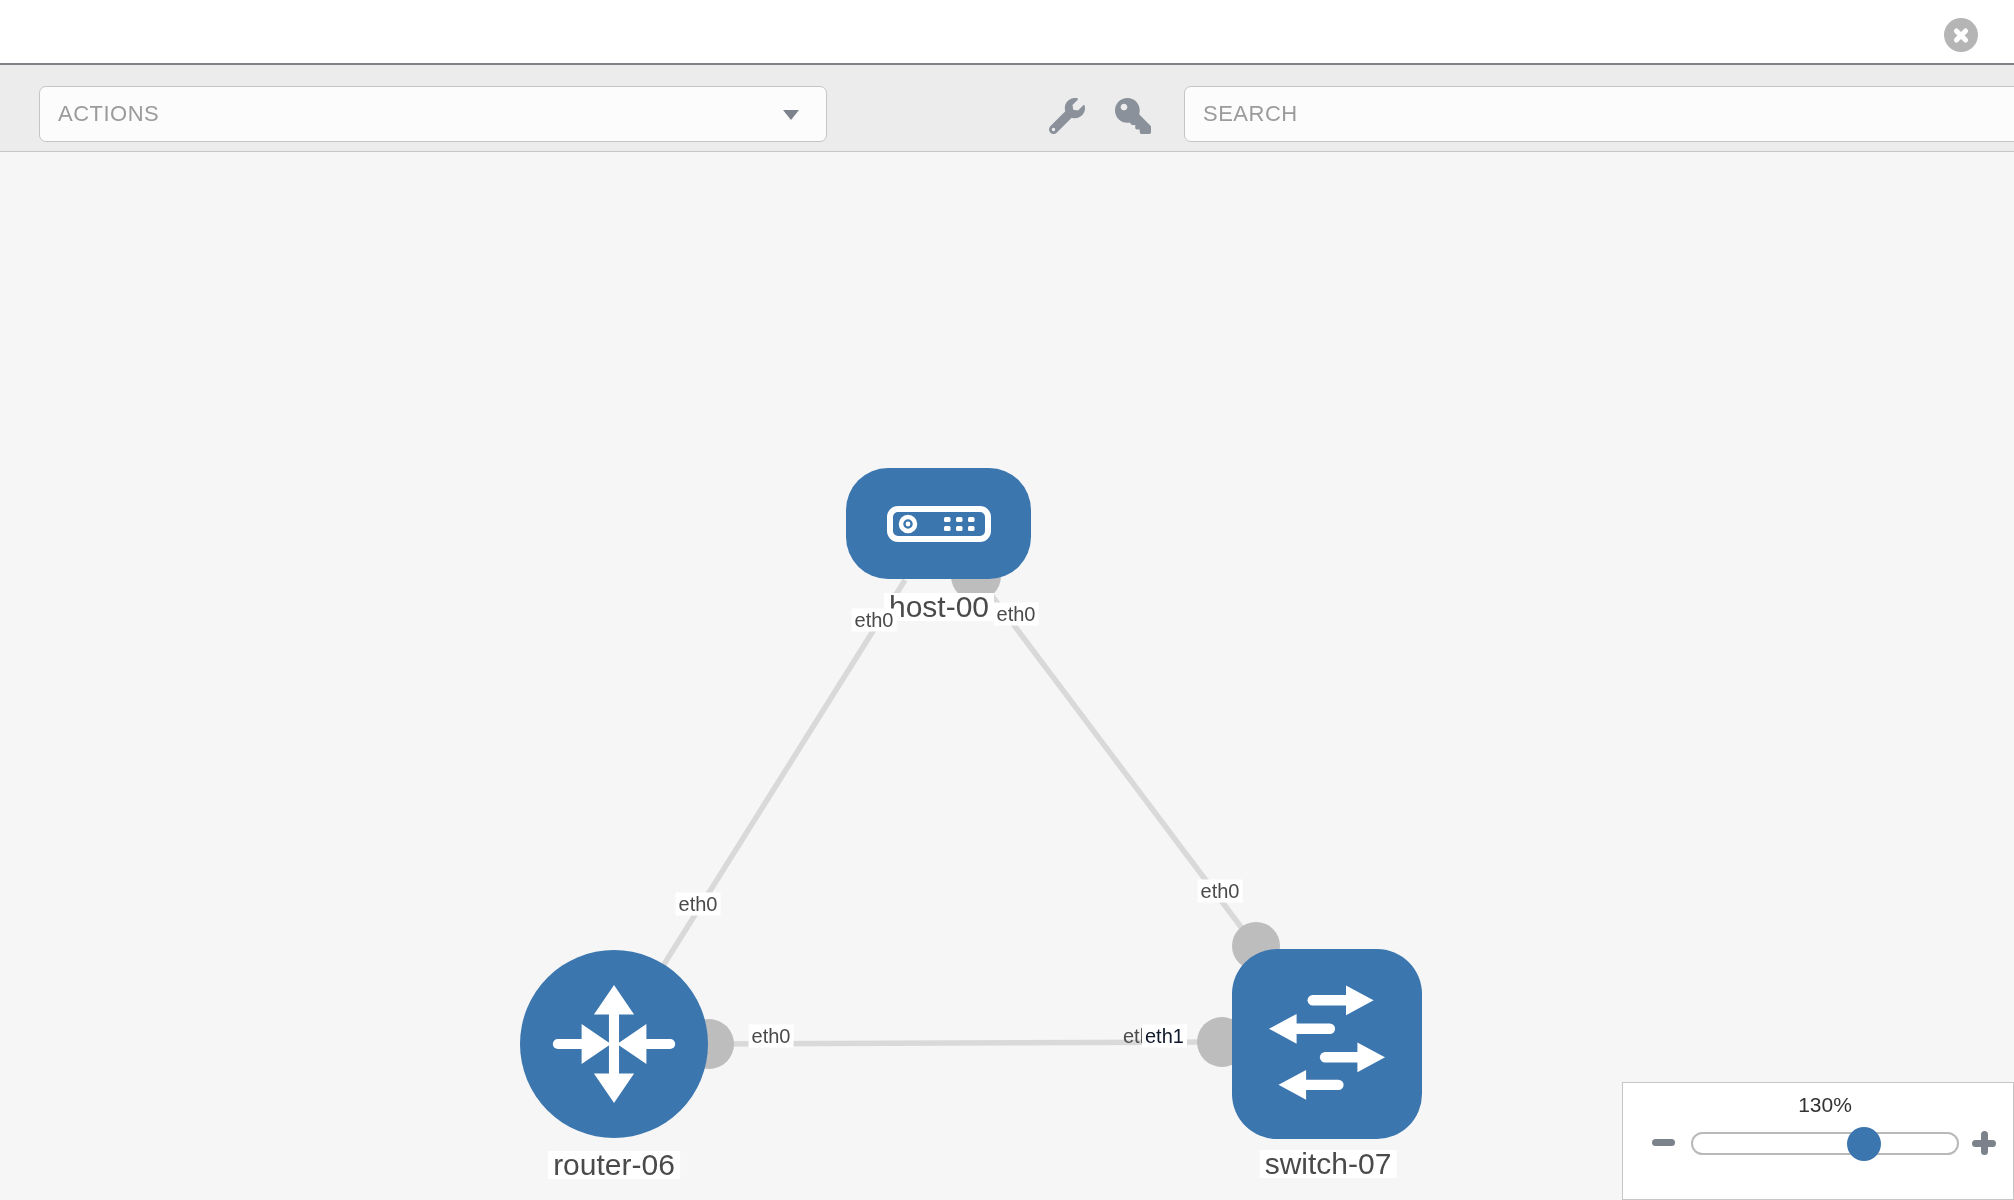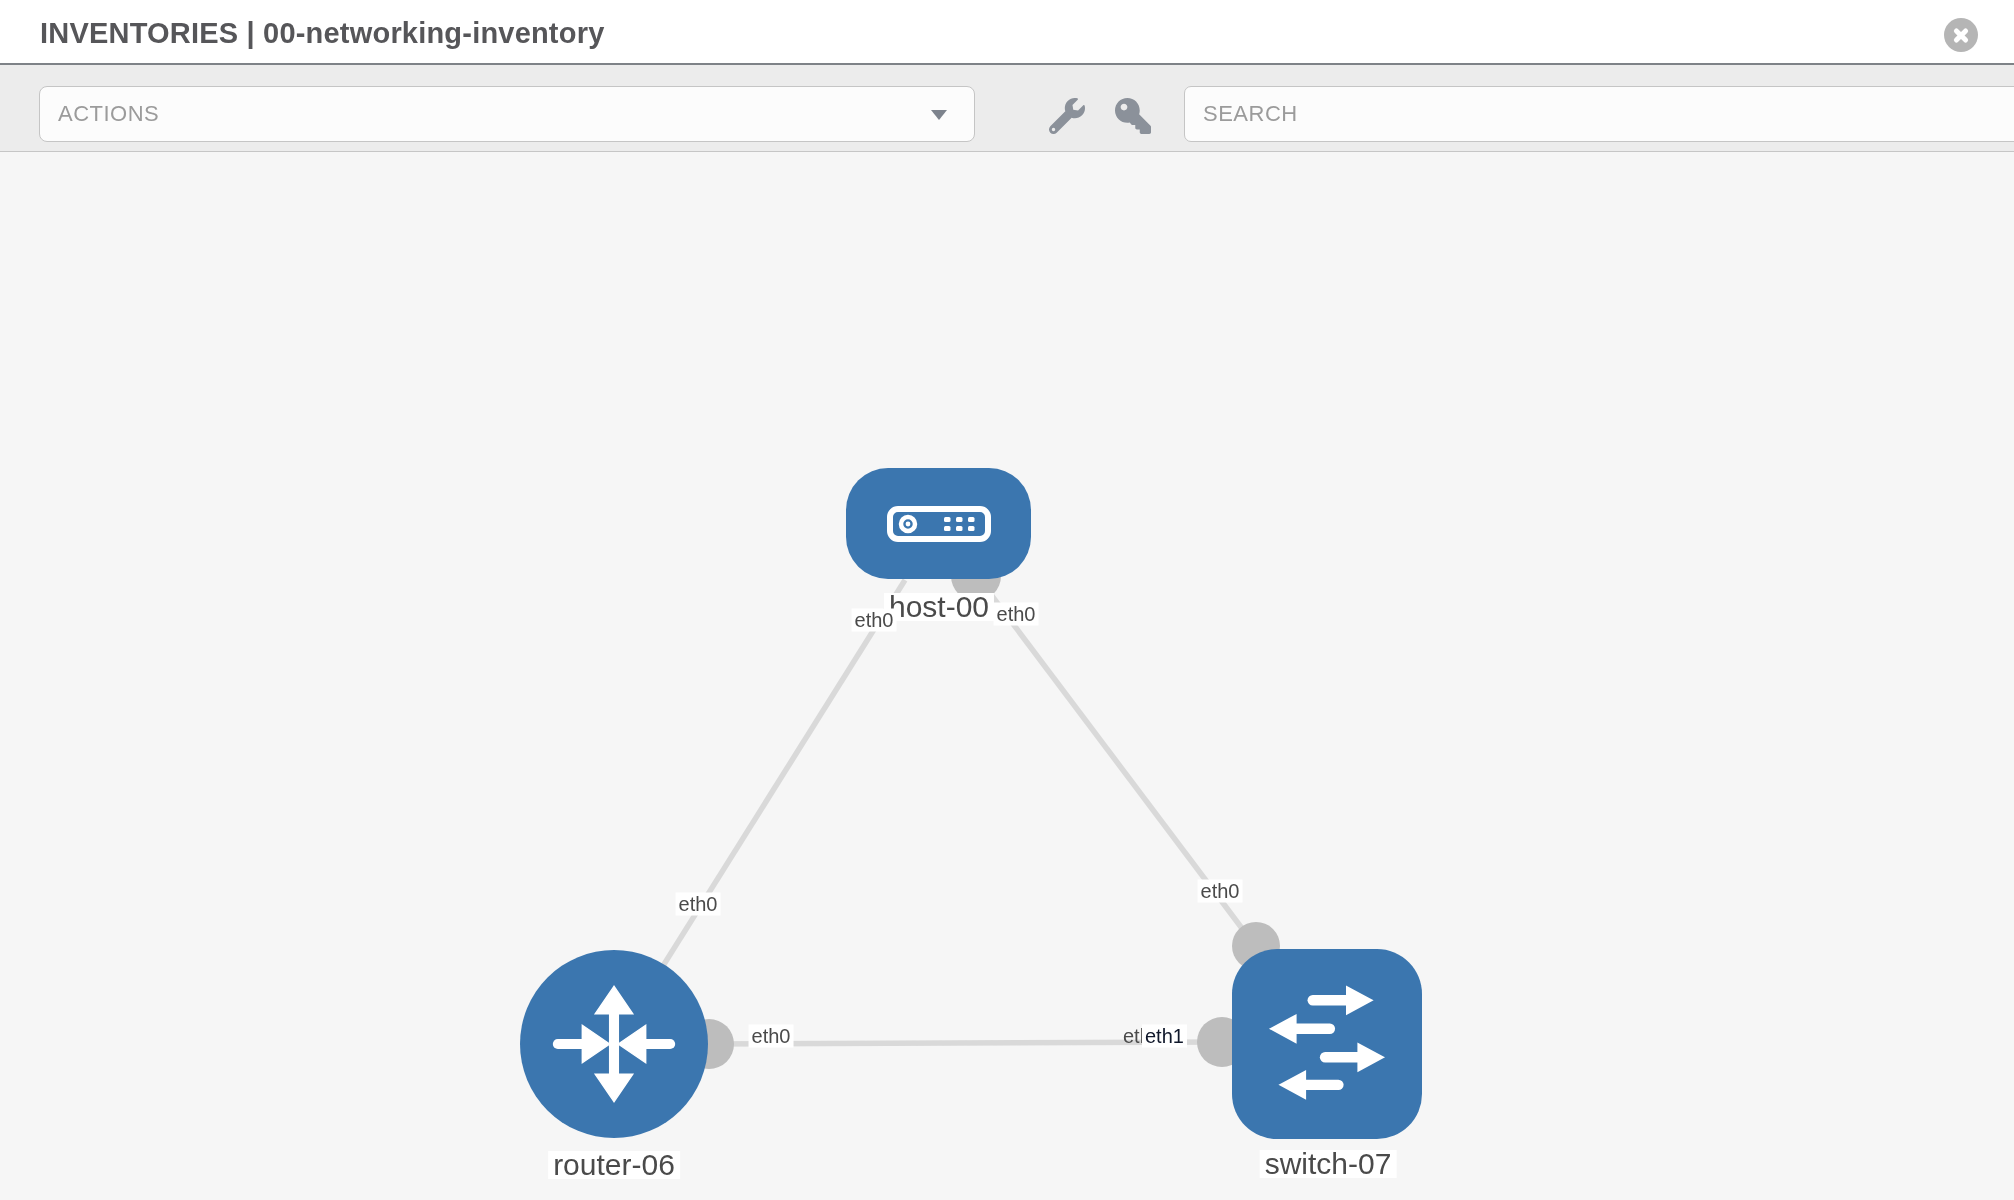--- a/index.html
+++ b/index.html
@@ -137,26 +137,25 @@
     <div class="graph-label if-label" style="left:992px;  top:462px;">eth0</div>
     <div class="graph-label if-label" style="left:674px;  top:752px;">eth0</div>
     <div class="graph-label if-label" style="left:1196px; top:739px;">eth0</div>
     <div class="graph-label if-label" style="left:747px;  top:884px;">eth0</div>
 
     <div class="if-label-plain" style="left:1099px; top:884px;">eth0</div>
     <div class="if-label-front" style="left:1118px; top:884px;">eth1</div>
   </div>
 
   <div class="header">
-    <div class="header-title">INVENTORIES | 00-networking-inventory</div>
     <div class="close-btn"></div>
   </div>
 
   <div class="toolbar">
-    <div class="select-box" style="left:39px; width:936px;border-radius:8px;">
+    <div class="select-box" style="left:39px; width:788px;">
       <span class="select-text">ACTIONS</span>
       <span class="caret"></span>
     </div>
 
     <div class="tool-icon" style="left:1049px;">
       <svg viewBox="0 0 512 512">
           <path d="M507.7 109.1c-2.2-9-13.5-12.1-20.1-5.5l-74.4 74.4-67.9-11.3-11.3-67.9 74.4-74.4c6.6-6.6 3.4-17.9-5.7-20.2-47.4-11.7-99.5.9-136.5 37.9-39.7 39.6-50.6 97.1-34.1 147.2L18.7 402.8c-25 25-25 65.5 0 90.5s65.5 25 90.5 0l213.2-213.2c50.1 16.7 107.5 5.7 147.4-34.2 37.1-37.1 49.7-89.3 37.9-136.8zM64 472c-13.2 0-24-10.7-24-24 0-13.3 10.7-24 24-24s24 10.7 24 24c0 13.3-10.8 24-24 24z"></path>
         </svg>
     </div>
     <div class="tool-icon" style="left:1115px; transform:scaleX(-1);">
@@ -164,14 +163,21 @@
           <path d="M512 176c0 97.2-78.8 176-176 176-11.2 0-22.2-1.1-32.8-3.1l-24 27A24 24 0 0 1 261.2 384H224v40c0 13.3-10.7 24-24 24h-40v40c0 13.3-10.7 24-24 24H24c-13.3 0-24-10.7-24-24v-78.1c0-6.4 2.5-12.5 7-17l161.8-161.8C163.1 213.8 160 195.3 160 176 160 78.8 238.8 0 336 0s176 78.8 176 176zM336 128c0 26.5 21.5 48 48 48s48-21.5 48-48-21.5-48-48-48-48 21.5-48 48z"></path>
         </svg>
     </div>
 
     <div class="select-box" style="left:1184px; width:898px;">
       <span class="select-text">SEARCH</span>
       <span class="caret"></span>
     </div>
   </div>
 
+  <div class="zoom-panel">
+    <div class="zoom-level">130%</div>
+    <div class="zoom-minus"></div>
+    <div class="zoom-track"></div>
+    <div class="zoom-thumb"></div>
+    <div class="zoom-plus"></div>
+  </div>
 
 </div>
 
 </body></html>

